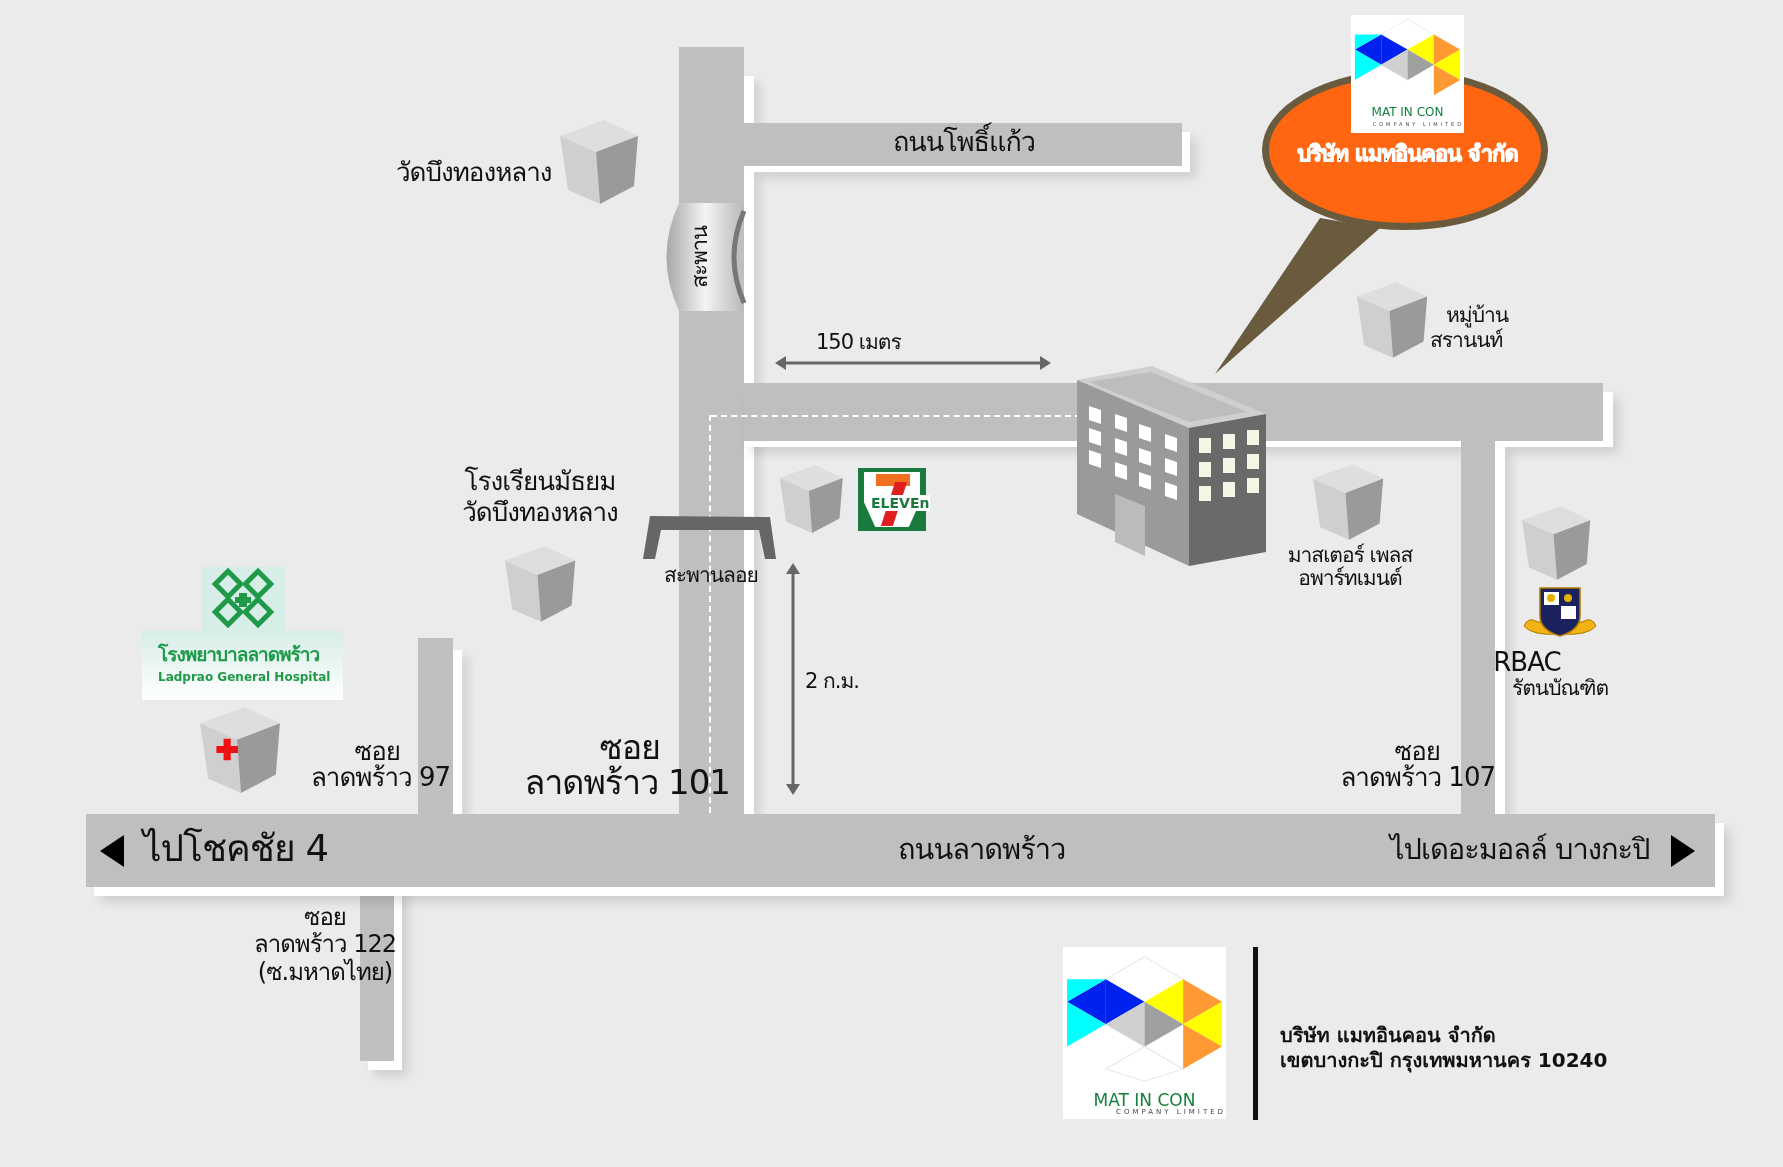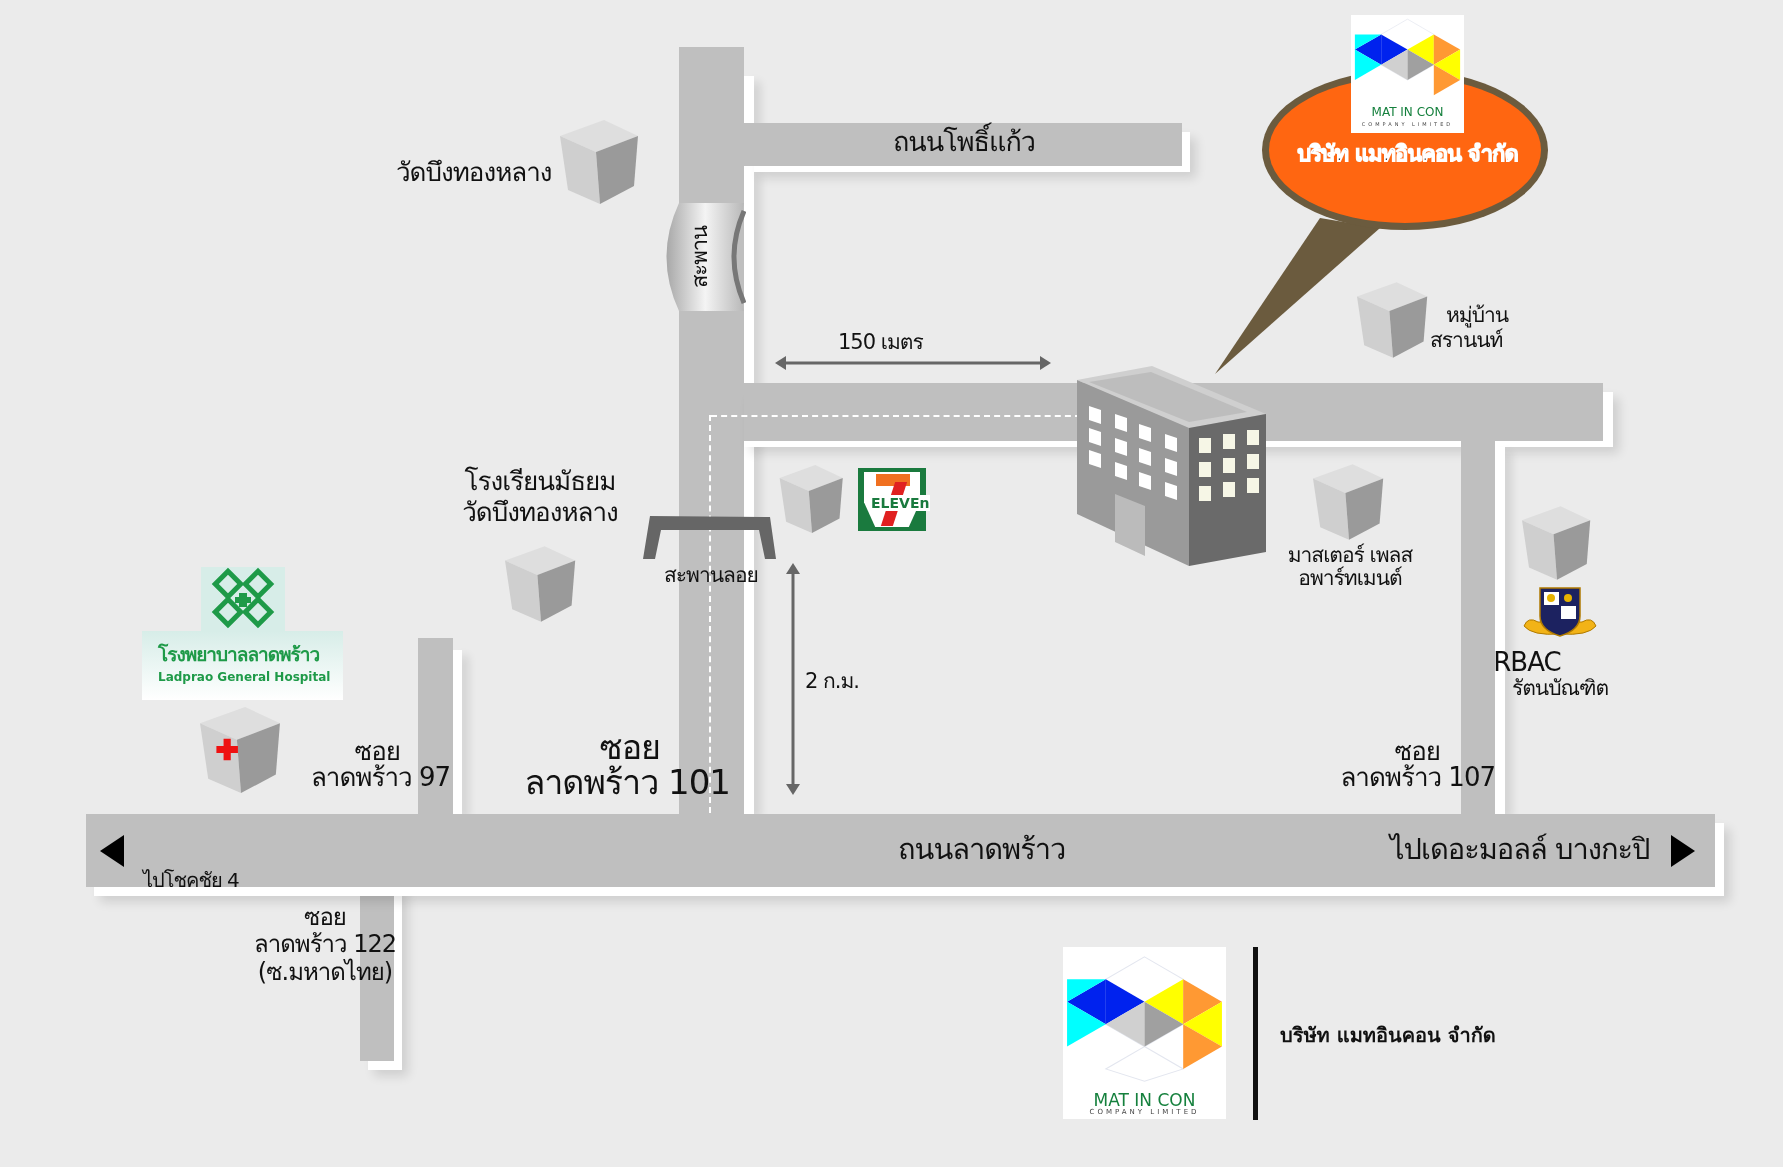--- a/index.html
+++ b/index.html
@@ -8,21 +8,21 @@
   .road{position:absolute;background:#bfbfbf;}
   .edge{position:absolute;background:#ffffff;box-shadow:6px 6px 10px rgba(0,0,0,0.12);}
   .lbl{position:absolute;font-size:24px;line-height:28px;letter-spacing:-1px;white-space:nowrap;}
   .lbl.c{text-align:center;}
   .lbl.r{text-align:right;}
   .cube{position:absolute;}
   .dash-h{position:absolute;height:0;border-top:2px dashed #ffffff;}
   .dash-v{position:absolute;width:0;border-left:2px dashed #ffffff;}
   .logo-box{position:absolute;background:#ffffff;}
   .logo-name{position:absolute;left:0;right:0;text-align:center;font-family:"DejaVu Sans",sans-serif;color:#15803d;}
-  .logo-sub{position:absolute;left:0;right:0;text-align:center;font-family:"DejaVu Sans",sans-serif;color:#444;letter-spacing:3px;}
+  .logo-sub{position:absolute;left:0;right:0;text-align:right;font-family:"DejaVu Sans",sans-serif;color:#444;letter-spacing:3px;}
   .addr{position:absolute;left:1280px;top:1023px;font-size:20px;line-height:25px;font-weight:bold;white-space:nowrap;}
 </style>
 </head>
 <body>
 
 <div class="edge" style="left:744px;top:76px;width:10px;height:738px;"></div>
 <div class="road" style="left:679px;top:47px;width:65px;height:767px;"></div>
 <div class="dash-v" style="left:709px;top:415px;height:398px;"></div>
 
 <div class="abs" style="left:662px;top:203px;width:84px;height:108px;">
@@ -55,39 +55,39 @@
 <div class="road" style="left:418px;top:638px;width:35px;height:176px;"></div>
 
 <div class="edge" style="left:368px;top:887px;width:34px;height:183px;"></div>
 <div class="road" style="left:360px;top:887px;width:34px;height:174px;"></div>
 
 <div class="edge" style="left:94px;top:823px;width:1630px;height:73px;"></div>
 <div class="road" style="left:86px;top:814px;width:1629px;height:73px;"></div>
 <div class="lbl" style="left:898px;top:835px;font-size:29px;">ถนนลาดพร้าว</div>
 
 <div class="abs" style="left:100px;top:835px;width:0;height:0;border-top:16px solid transparent;border-bottom:16px solid transparent;border-right:24px solid #000;"></div>
-<div class="lbl" style="left:143px;top:835px;font-size:20px;margin-top:31px;">ไปโชคชัย 4</div>
+<div class="lbl" style="left:143px;top:835px;font-size:37px;">ไปโชคชัย 4</div>
 <div class="lbl" style="left:1390px;top:835px;font-size:29px;">ไปเดอะมอลล์ บางกะปิ</div>
 <div class="abs" style="left:1671px;top:835px;width:0;height:0;border-top:16px solid transparent;border-bottom:16px solid transparent;border-left:24px solid #000;"></div>
 
 <div class="abs" style="left:643px;top:516px;width:134px;height:44px;">
   <svg width="134" height="44" viewBox="0 0 134 44">
     <path d="M7,0 L127,1 L133,43 L122,43 L116,14 L18,14 L12,43 L0,43 Z" fill="#666"></path>
   </svg>
 </div>
 <div class="lbl" style="left:664px;top:561px;font-size:21px;">สะพานลอย</div>
 
 <div class="abs" style="left:775px;top:355px;width:276px;height:14px;">
   <svg width="276" height="14" viewBox="0 0 276 14">
     <line x1="8" y1="7" x2="268" y2="7" stroke="#666" stroke-width="3"></line>
     <polygon points="0,7 11,0 11,14" fill="#666"></polygon>
     <polygon points="276,7 265,0 265,14" fill="#666"></polygon>
   </svg>
 </div>
-<div class="lbl" style="left:838px;top:328px;font-size:21px;">150 เมตร</div>
+<div class="lbl" style="left:816px;top:328px;font-size:21px;">150 เมตร</div>
 
 <div class="abs" style="left:786px;top:563px;width:14px;height:232px;">
   <svg width="14" height="232" viewBox="0 0 14 232">
     <line x1="7" y1="8" x2="7" y2="224" stroke="#666" stroke-width="3"></line>
     <polygon points="7,0 0,11 14,11" fill="#666"></polygon>
     <polygon points="7,232 0,221 14,221" fill="#666"></polygon>
   </svg>
 </div>
 <div class="lbl" style="left:805px;top:667px;font-size:21px;">2 ก.ม.</div>
 
@@ -269,13 +269,14 @@
     <polygon points="80,50 118,72 80,94" fill="#a0a0a0"></polygon>
   </svg>
   <div class="logo-name" style="top:143px;font-size:17px;">MAT IN CON</div>
   <div class="logo-sub" style="top:161px;font-size:7px;">COMPANY LIMITED</div>
 </div>
 
 <div class="abs" style="left:1253px;top:947px;width:5px;height:173px;background:#111;"></div>
 
 <div class="addr">
   <div>บริษัท แมทอินคอน จำกัด</div>
+  <div>เขตบางกะปิ กรุงเทพมหานคร 10240</div>
 </div>
 
 </body></html>

